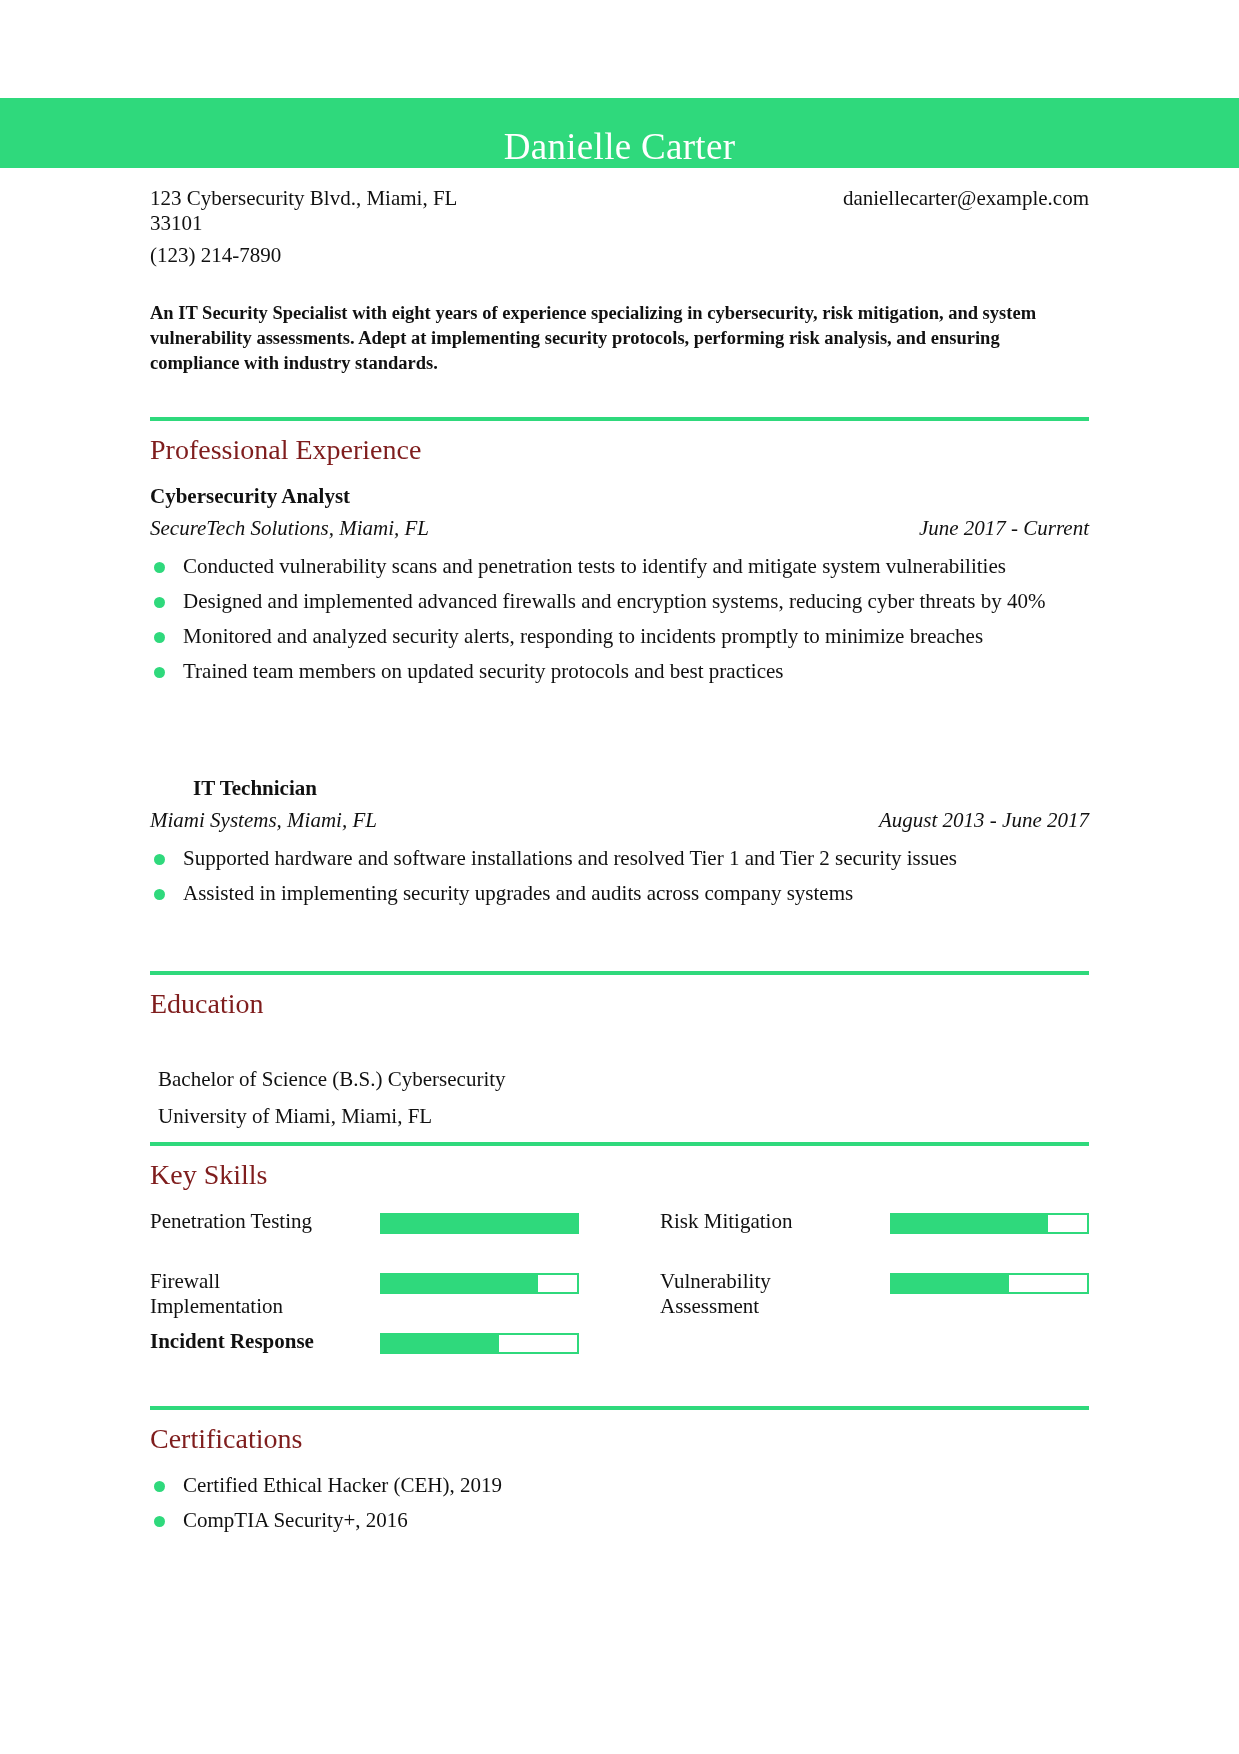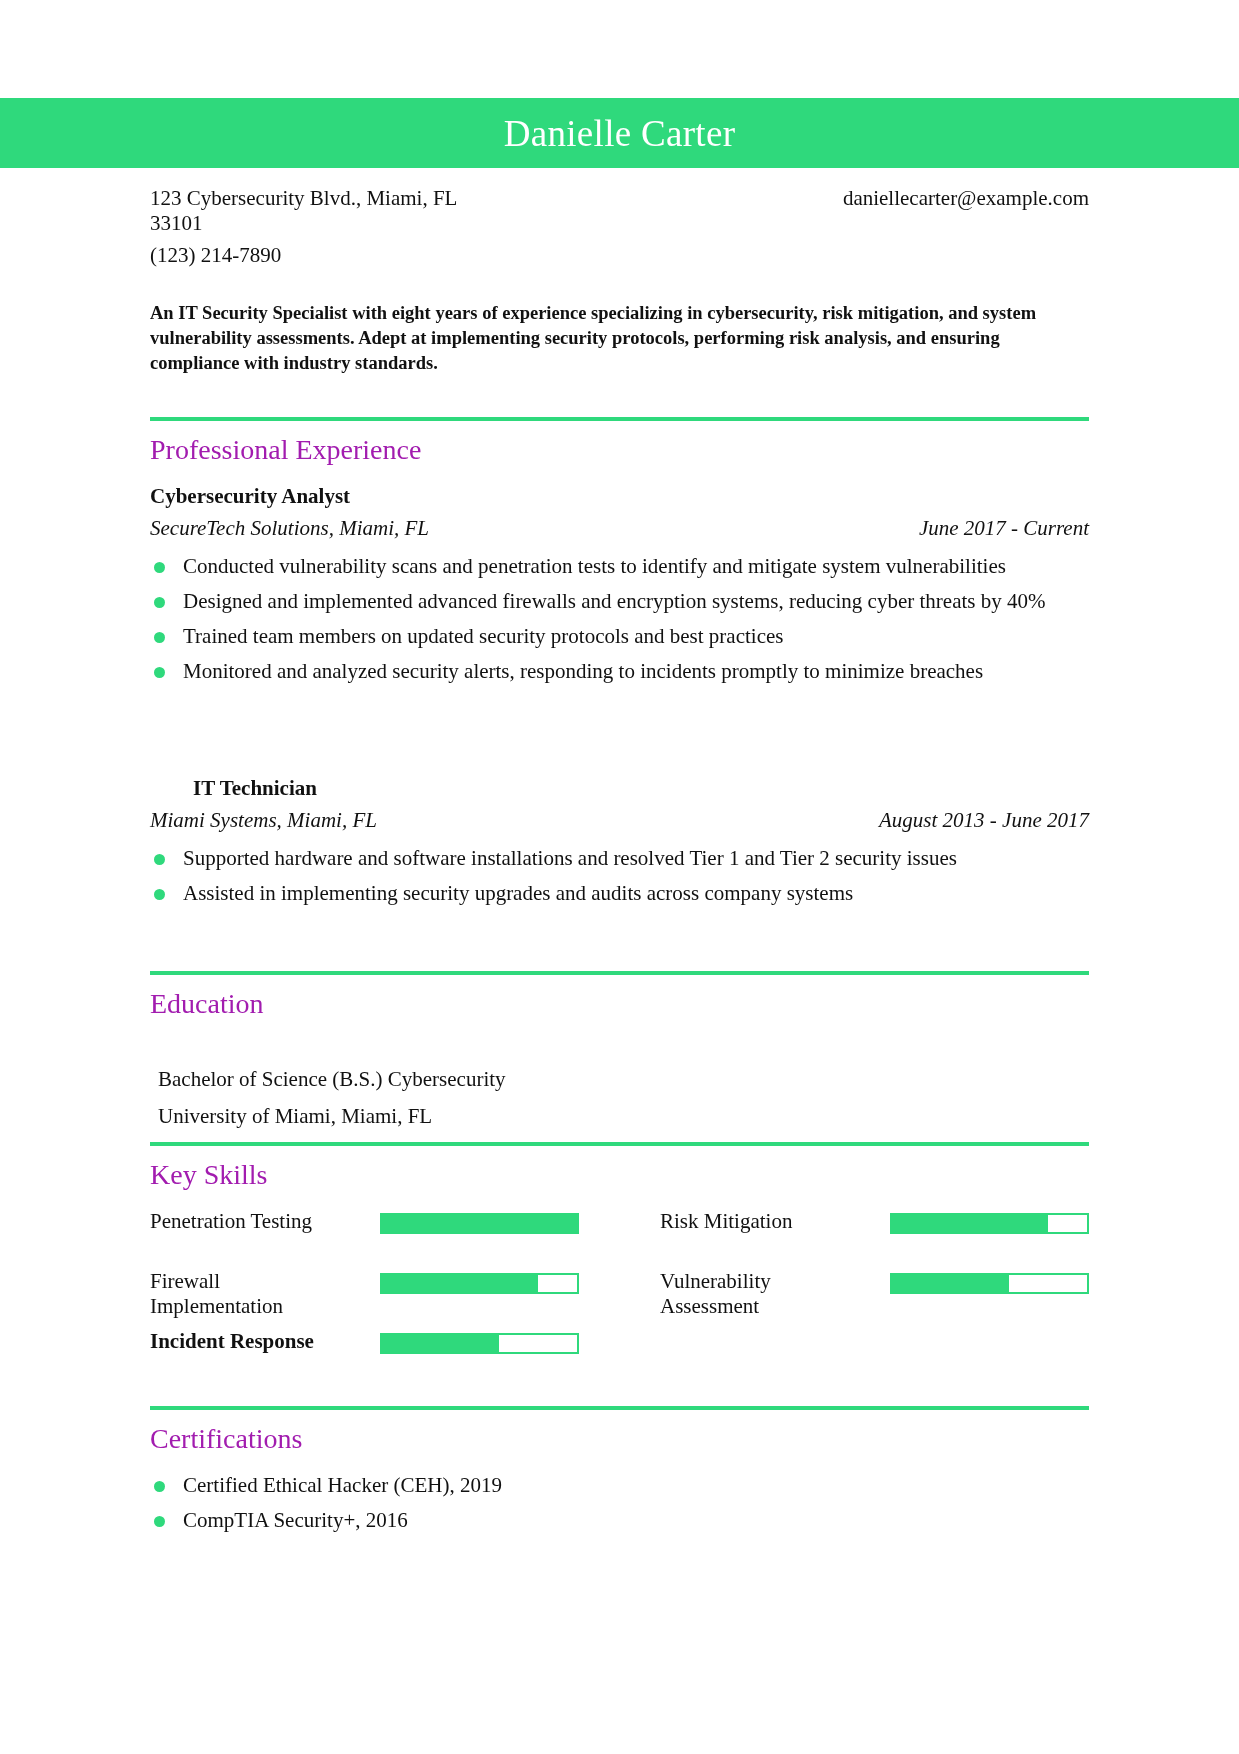--- a/index.html
+++ b/index.html
@@ -2,34 +2,34 @@
 <html><head>
 <meta charset="utf-8">
 <style>
   html, body { margin: 0; padding: 0; background: #ffffff; }
   body {
     width: 1239px; height: 1754px; position: relative; overflow: hidden;
     font-family: "Liberation Serif", "DejaVu Serif", serif; color: #111;
   }
   .header-band {
     position: absolute; left: 0; top: 98px; width: 1239px; height: 70px;
-    background: #2fd97c; display: flex; align-items: center; justify-content: center;
+    background: #2fd97c; display: flex; align-items: flex-end; justify-content: center;
   }
   .name { color: #fff; font-size: 37px; letter-spacing: 0.3px; }
   .content { position: absolute; left: 150px; top: 0; width: 939px; }
   .contact { position: absolute; top: 186px; left: 0; width: 939px; font-size: 21px; }
   .contact .left { position: absolute; left: 0; top: 0; width: 400px; line-height: 25px; }
   .contact .left .phone { margin-top: 7px; }
   .contact .right { position: absolute; right: 0; top: 0; line-height: 25px; }
   .summary {
     position: absolute; top: 301px; left: 0; width: 939px;
     font-size: 18.5px; font-weight: bold; line-height: 25px;
   }
   .rule { position: absolute; left: 0; width: 939px; height: 4px; background: #2fd97c; }
-  .section-title { position: absolute; left: 0; color: #a21caf; font-size: 28px; }
+  .section-title { position: absolute; left: 0; color: #7f1d1d; font-size: 28px; }
   .job-title { position: absolute; left: 0; font-size: 21px; font-weight: bold; }
   .job-meta { position: absolute; left: 0; width: 939px; font-size: 21px; font-style: italic; }
   .job-meta .date { position: absolute; right: 0; top: 0; }
   ul.bullets { position: absolute; left: 0; width: 939px; margin: 0; padding: 0; list-style: none; }
   ul.bullets li {
     position: relative; padding-left: 33px; font-size: 21px; line-height: 25px; margin-bottom: 10px;
   }
   ul.bullets li .dot {
     position: absolute; left: 4px; top: 8px; width: 11px; height: 11px;
     border-radius: 50%; background: #2fd97c;
@@ -67,22 +67,22 @@
   <div class="section-title" style="top:434px;">Professional Experience</div>
 
   <div class="job-title" style="top:484px;">Cybersecurity Analyst</div>
   <div class="job-meta" style="top:516px;">
     <span>SecureTech Solutions, Miami, FL</span>
     <span class="date">June 2017 - Current</span>
   </div>
   <ul class="bullets" style="top:554px;">
     <li><span class="dot"></span><span>Conducted vulnerability scans and penetration tests to identify and mitigate system vulnerabilities</span></li>
     <li><span class="dot"></span><span>Designed and implemented advanced firewalls and encryption systems, reducing cyber threats by 40%</span></li>
+    <li><span class="dot"></span><span>Monitored and analyzed security alerts, responding to incidents promptly to minimize breaches</span></li>
     <li><span class="dot"></span><span>Trained team members on updated security protocols and best practices</span></li>
-    <li><span class="dot"></span><span>Monitored and analyzed security alerts, responding to incidents promptly to minimize breaches</span></li>
   </ul>
 
   <div class="job-title" style="top:776px;margin-left:43px;">IT Technician</div>
   <div class="job-meta" style="top:808px;">
     <span>Miami Systems, Miami, FL</span>
     <span class="date">August 2013 - June 2017</span>
   </div>
   <ul class="bullets" style="top:846px;">
     <li><span class="dot"></span><span>Supported hardware and software installations and resolved Tier 1 and Tier 2 security issues</span></li>
     <li><span class="dot"></span><span>Assisted in implementing security upgrades and audits across company systems</span></li>

